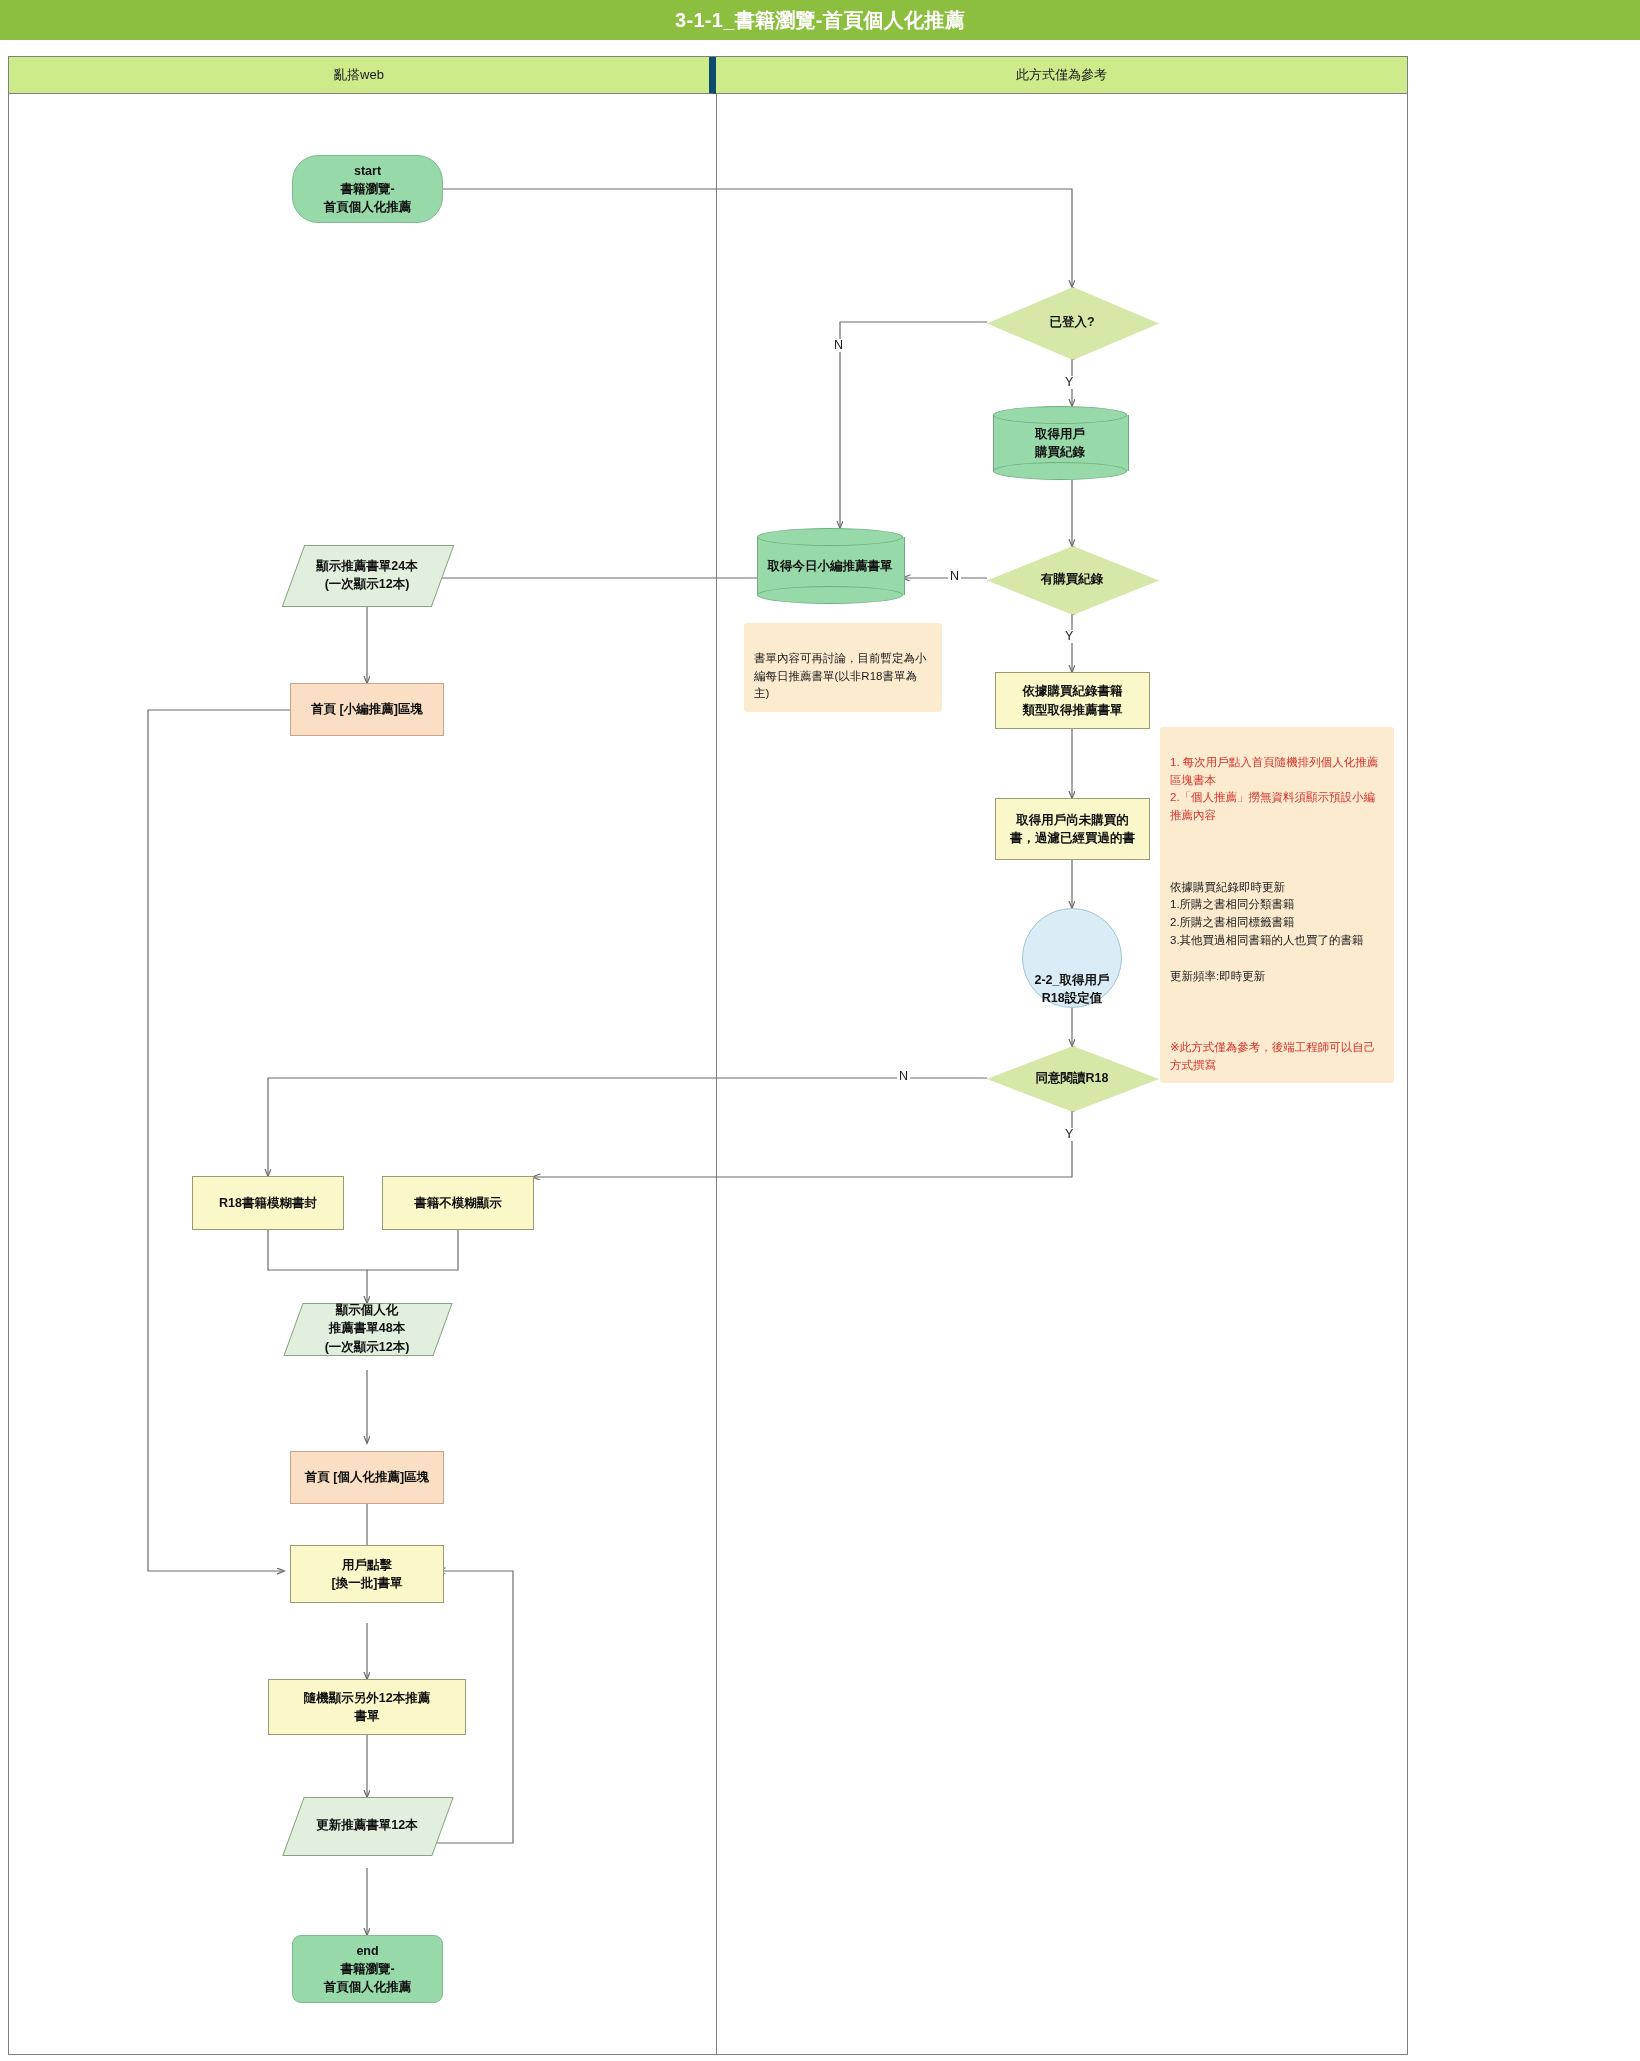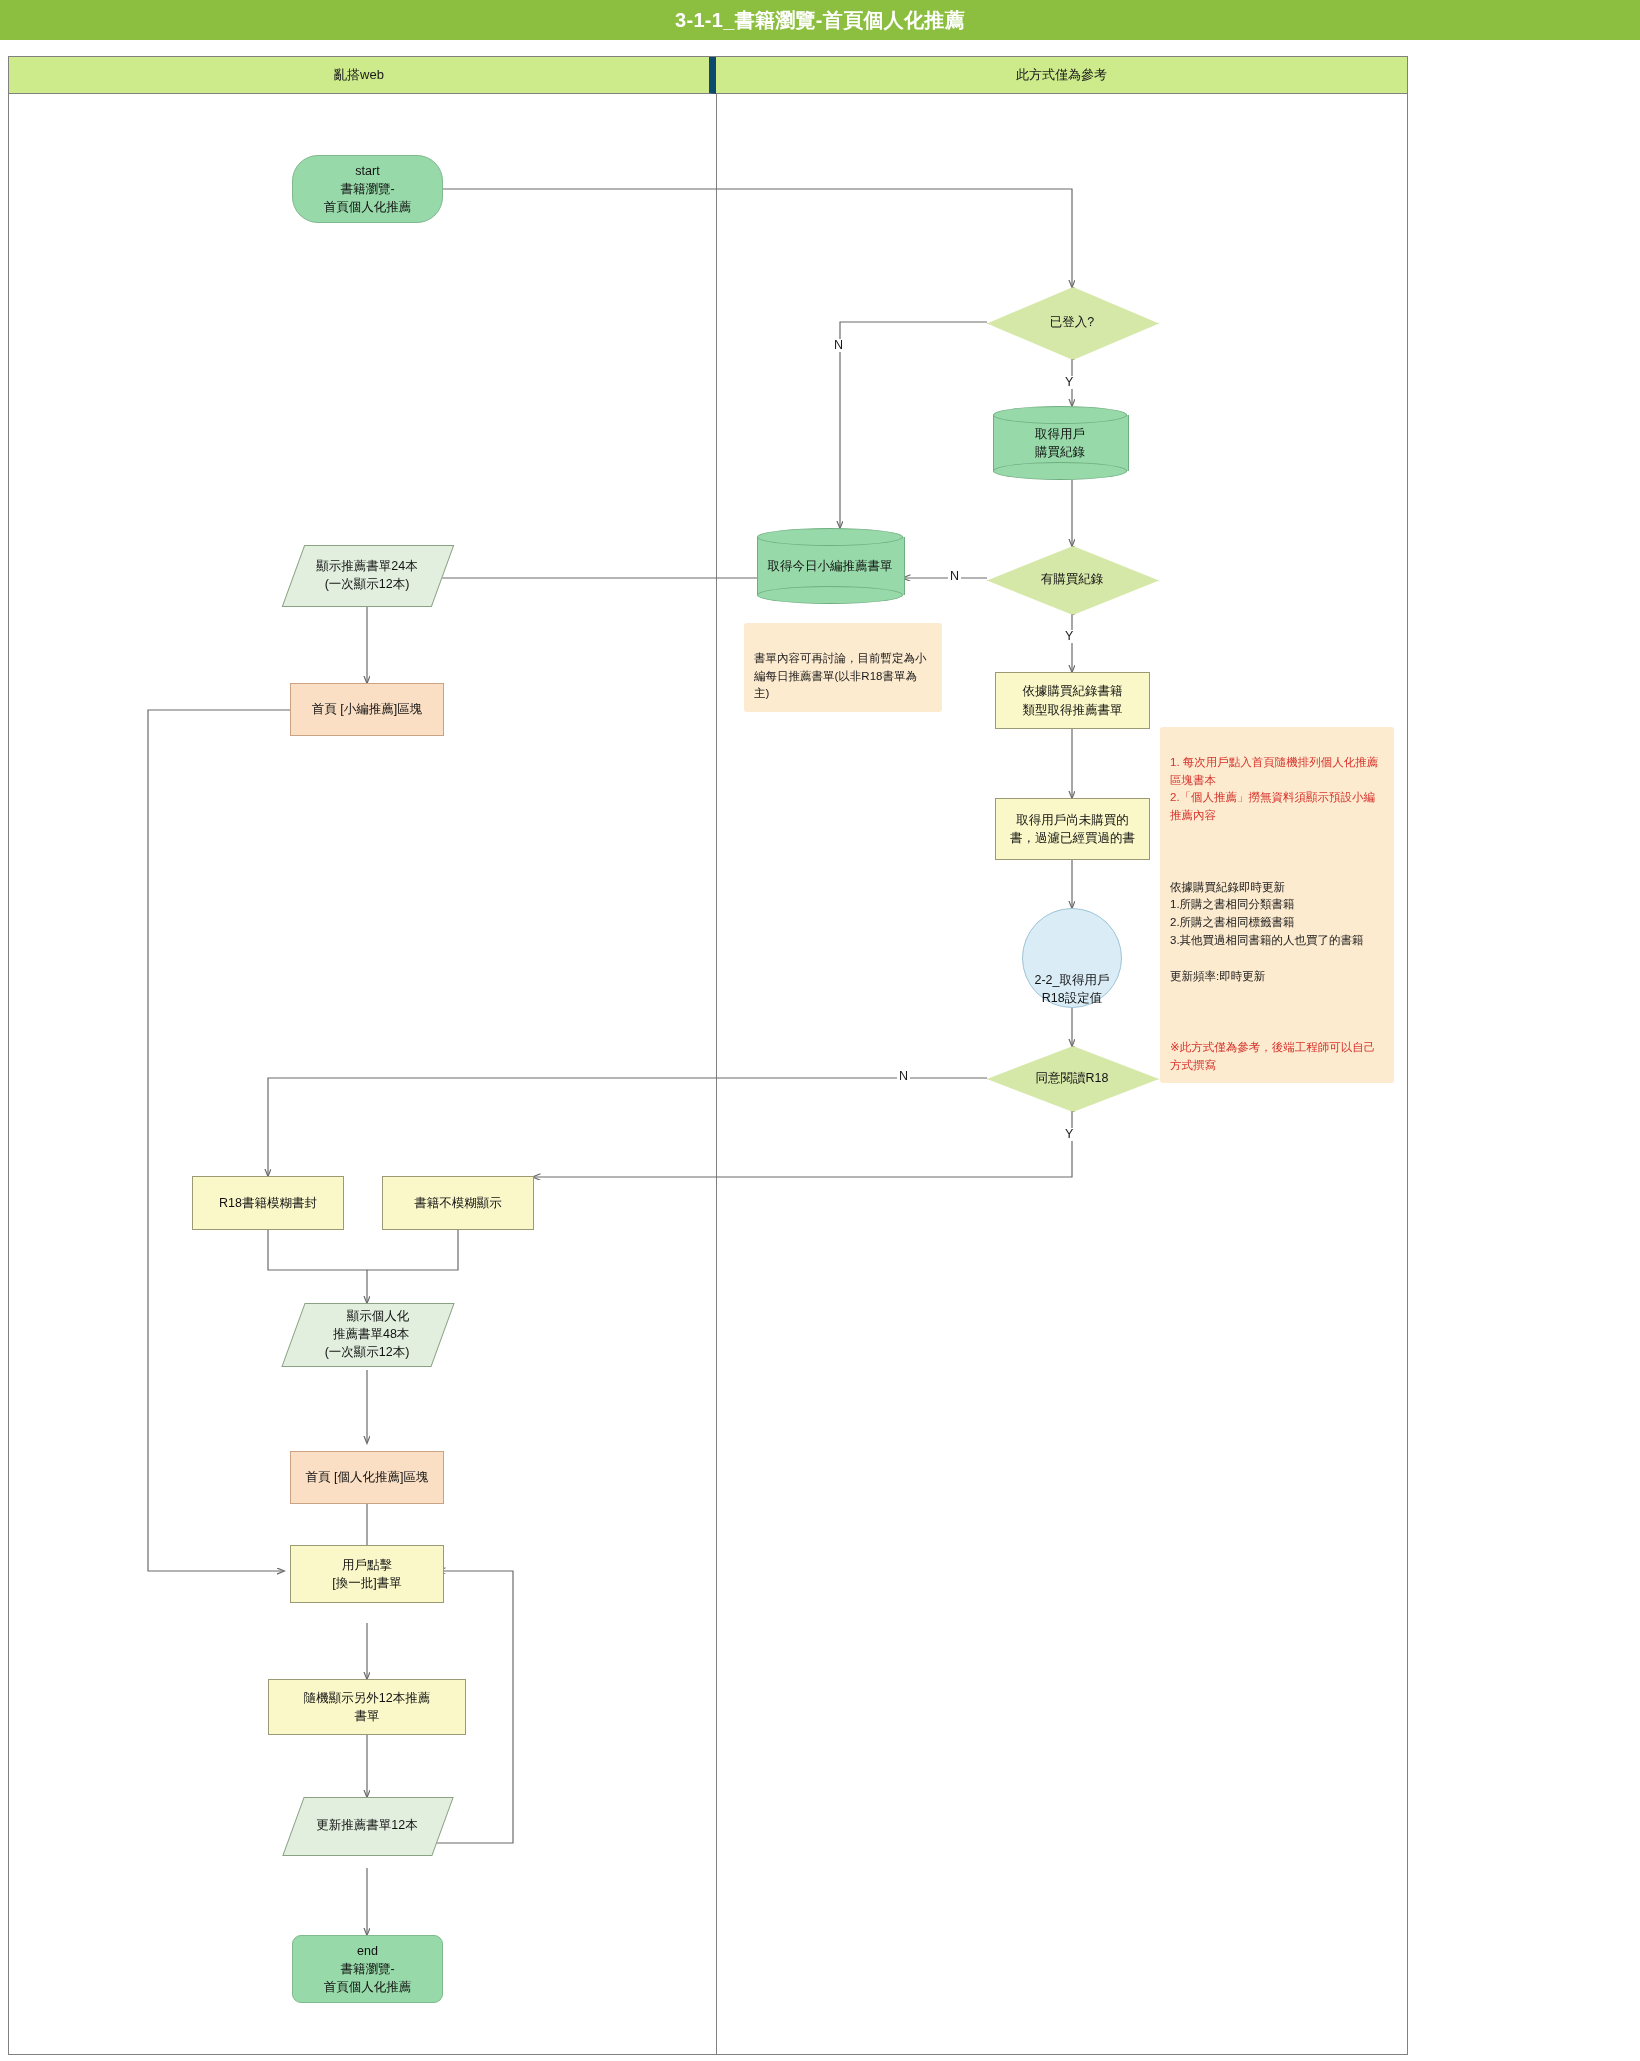--- a/index.html
+++ b/index.html
@@ -23,21 +23,21 @@
   #lane-divider{position:absolute;left:707px;top:37px;width:1px;height:1961px;background:#808080;}
 
   
   #wires{position:absolute;left:0;top:0;width:1640px;height:2061px;pointer-events:none;}
   #wires path,#wires line{stroke:#6b6b6b;stroke-width:1.2;fill:none;}
 
   
   .node{position:absolute;box-sizing:border-box;display:flex;align-items:center;
         justify-content:center;text-align:center;font-size:12.5px;line-height:1.45;
         color:#111;}
-  .node .lbl{padding:0 6px;white-space:pre-line;}
+  .node .lbl{padding:0 6px;white-space:pre-line;font-weight:bold;}
 
   .n-terminal{background:#97D9A8;border:1px solid #7fb98e;border-radius:26px;}
   .n-process{background:#FAF8C8;border:1px solid #9a9a74;}
   .n-process-orange{background:#FBDFC4;border:1px solid #c9a383;}
   .n-circle{background:#DAEDF7;border:1px solid #9fc4d6;border-radius:50%;}
 
   
   .n-io{background:transparent;border:none;}
   .n-io .shape{position:absolute;left:0;top:0;width:100%;height:100%;
                background:#E2EFDF;border:1px solid #8aa183;
@@ -204,21 +204,21 @@
   </div>
 
   <div class="node n-process" style="left:192px;top:1176px;width:152px;height:54px;">
     <span class="lbl">R18書籍模糊書封</span>
   </div>
 
   <div class="node n-process" style="left:382px;top:1176px;width:152px;height:54px;">
     <span class="lbl">書籍不模糊顯示</span>
   </div>
 
-  <div class="node n-io" style="left:293px;top:1303px;width:148px;height:62px;text-align:right;">
+  <div class="node n-io" style="left:293px;top:1303px;width:148px;height:51px;">
     <span class="shape"></span>
     <span class="lbl">顯示個人化
 推薦書單48本
 (一次顯示12本)</span>
   </div>
 
   <div class="node n-process-orange" style="left:290px;top:1443px;width:154px;height:53px;margin-top:8px;">
     <span class="lbl">首頁 [個人化推薦]區塊</span>
   </div>
 

